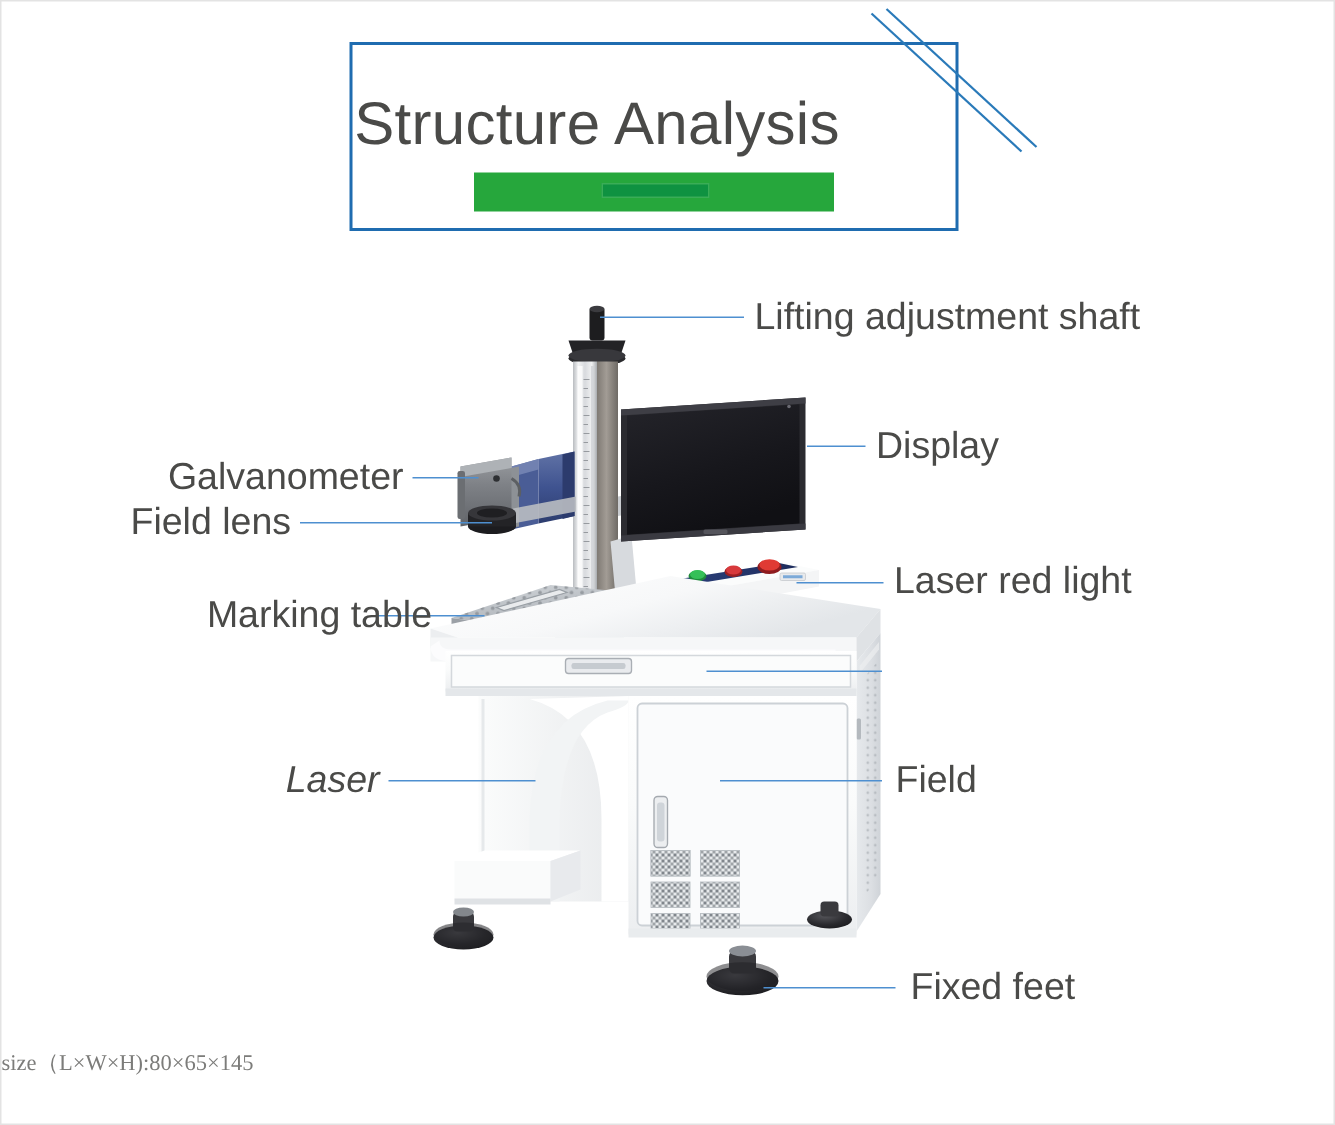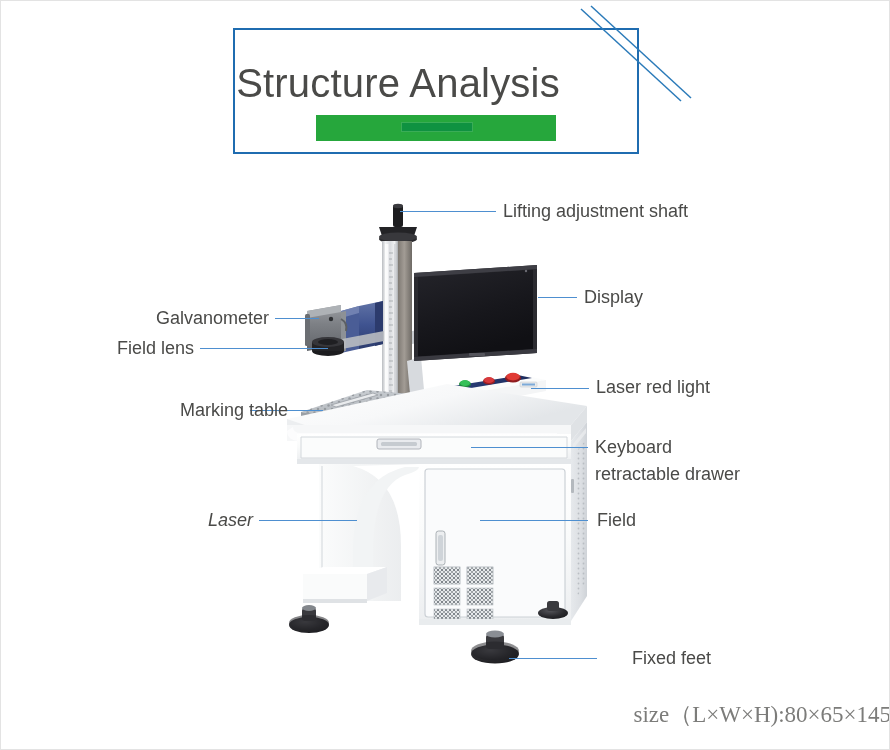--- a/index.html
+++ b/index.html
@@ -67,21 +67,21 @@
     left: 555px;
     top: 0px;
     width: 140px;
     height: 130px;
     pointer-events: none;
   }
 
   
   .label {
     position: absolute;
-    font-size: 18px;
+    font-size: 25px;
     color: #4a4a48;
     line-height: 27px;
     white-space: nowrap;
   }
   .label.right { text-align: left; }
   .label.left  { text-align: right; }
   .label.two-line { white-space: normal; }
 
   
   .leader {
@@ -89,22 +89,22 @@
     height: 0;
     border-top: 1.6px solid #4e8fd0;
   }
 
   
   .caption {
     position: absolute;
     left: 0;
     top: 698px;
     width: 890px;
-    text-align: right;
-    font-size: 23px;
+    text-align: left;
+    font-size: 15px;
     color: #7c7c7a;
     font-family: "Liberation Serif", serif;
     white-space: nowrap;
   }
 
   
   #machine {
     position: absolute;
     left: 0;
     top: 0;
@@ -417,26 +417,22 @@
   <div class="label right" style="left:583px; top:283px;">Display</div>
 
   <div class="label left" style="left:0px; top:304px; width:268px;text-align:right;">Galvanometer</div>
 
   <div class="label left" style="left:0px; top:334px; width:193px;text-align:right;">Field lens</div>
 
   <div class="label right" style="left:595px; top:373px;">Laser red light</div>
 
   <div class="label left" style="left:0px; top:396px; width:243px;margin-left:44px;">Marking table</div>
 
-  <div class="label right two-line" style="left:594px; top:433px; width:290px;">
-    <div>Keyboard</div>
-    <div>retractable drawer</div>
-  </div>
 
   <div class="label left" style="left:0px; top:506px; width:252px;font-style:italic;">Laser</div>
 
   <div class="label right" style="left:596px; top:506px;">Field</div>
 
-  <div class="label right" style="left:631px; top:644px;">Fixed feet</div>
+  <div class="label right" style="left:606px; top:644px;">Fixed feet</div>
 
   <div class="caption">size（L×W×H):80×65×145</div>
 
 </div>
 
 </body></html>

